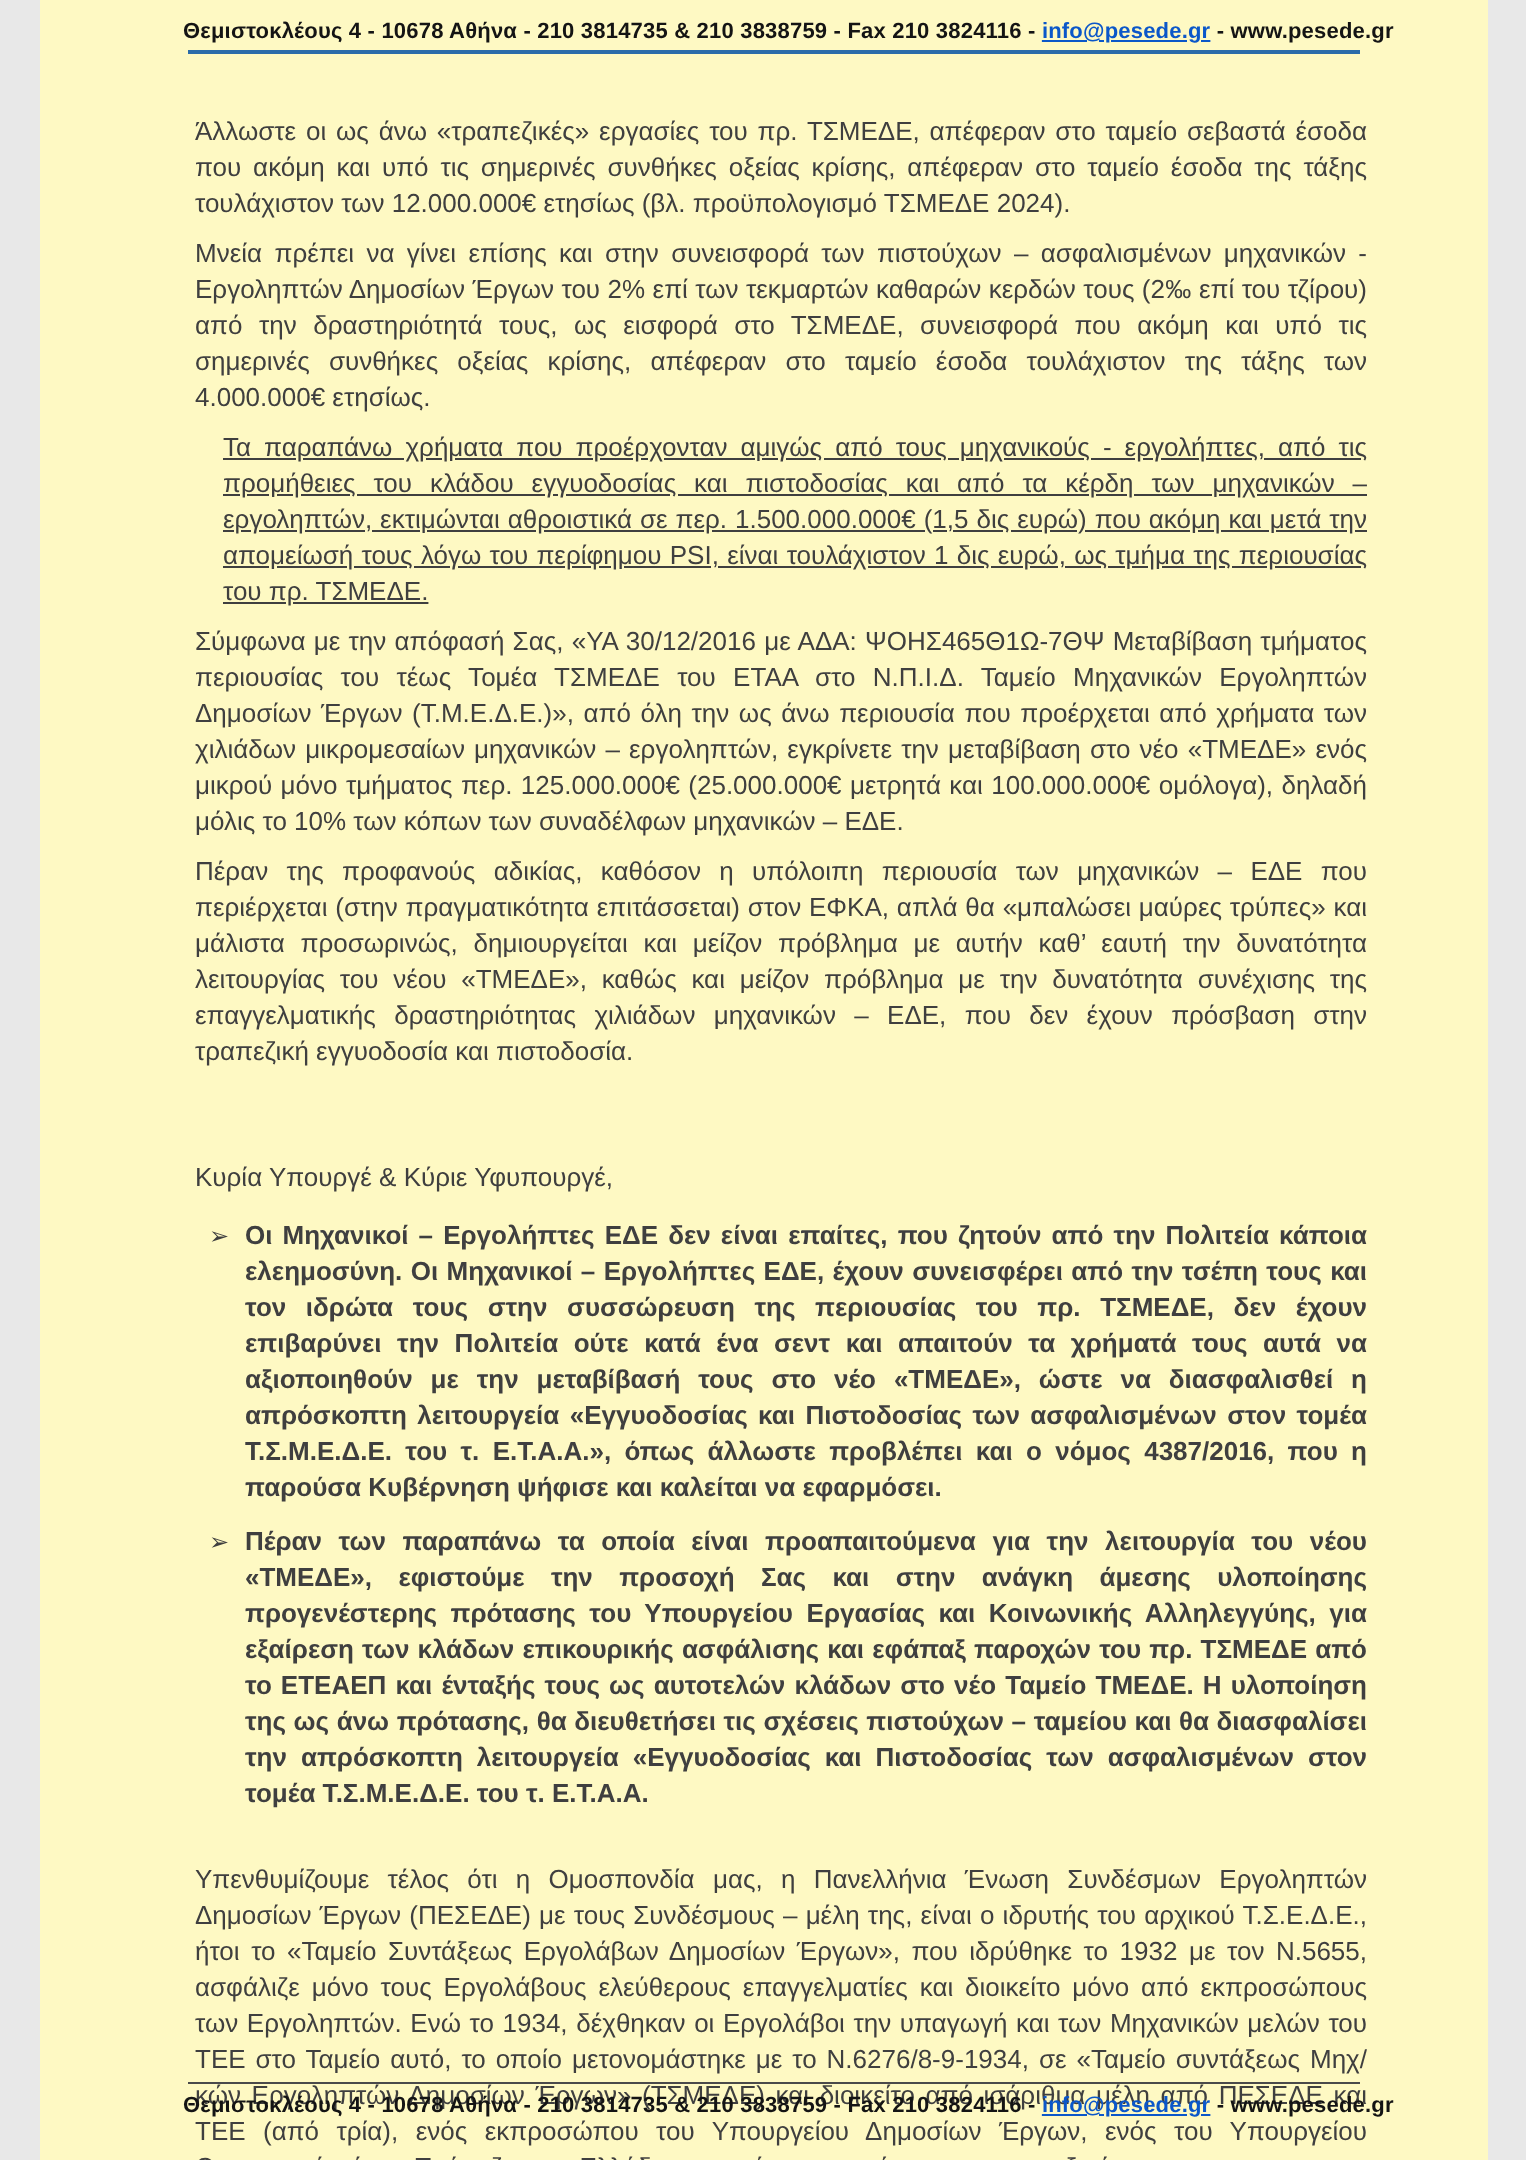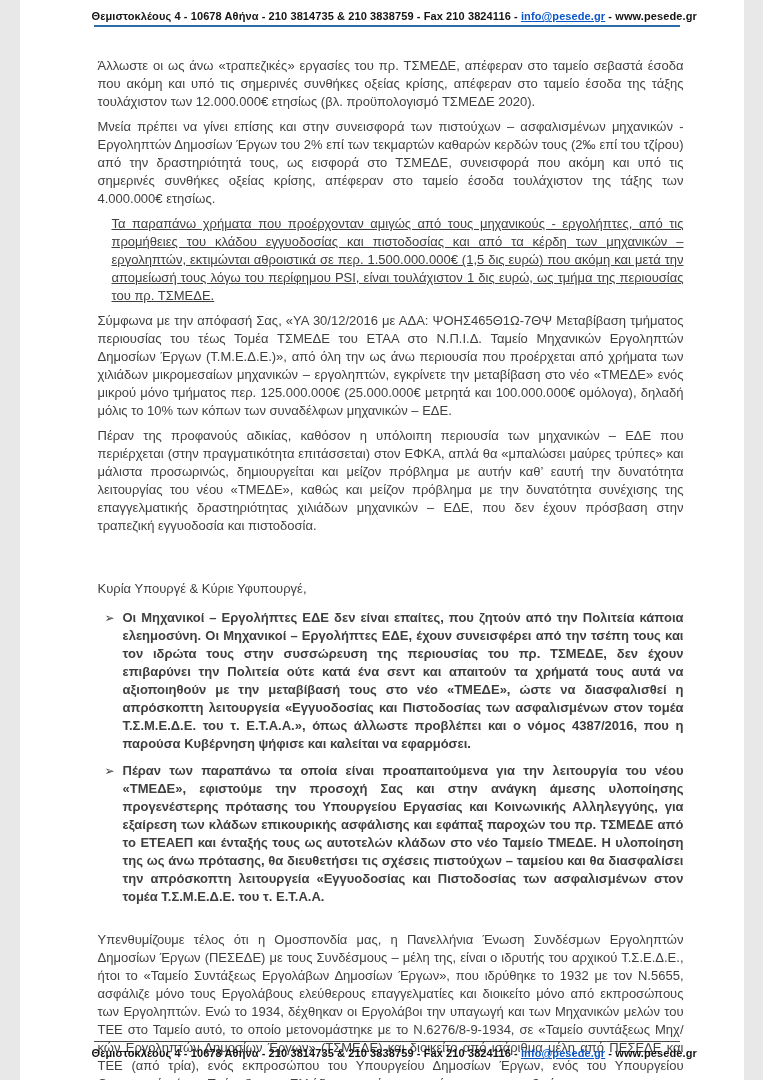--- a/index.html
+++ b/index.html
@@ -1,21 +1,21 @@
 <!DOCTYPE html>
 <html><head>
 <meta charset="utf-8">
 <style>
   html, body { margin: 0; padding: 0; background: #e8e8e8; }
   .page {
     position: relative;
     width: 724px;
     height: 1080px;
     margin: 0 auto;
-    background: #ffffff;
+    background: #fef9c3;
     font-family: "Liberation Sans", sans-serif;
     overflow: hidden;
     box-sizing: border-box;
   }
 
   
   .page-header {
     position: absolute;
     left: 72px;
     right: 62px;
@@ -112,21 +112,21 @@
 <body>
 
 <div class="page">
 
   <header class="page-header">
     <div class="contact-line"><span>Θεμιστοκλέους 4 - 10678 Αθήνα - 210 3814735 &amp; 210 3838759 - Fax 210 3824116 - </span><a class="email-link" href="#">info@pesede.gr</a><span> - www.pesede.gr</span></div>
     <div class="header-rule"></div>
   </header>
 
   <main class="content">
-    <p>Άλλωστε οι ως άνω «τραπεζικές» εργασίες του πρ. ΤΣΜΕΔΕ, απέφεραν στο ταμείο σεβαστά έσοδα που ακόμη και υπό τις σημερινές συνθήκες οξείας κρίσης, απέφεραν στο ταμείο έσοδα της τάξης τουλάχιστον των 12.000.000€ ετησίως (βλ. προϋπολογισμό ΤΣΜΕΔΕ 2020).</p>
+    <p>Άλλωστε οι ως άνω «τραπεζικές» εργασίες του πρ. ΤΣΜΕΔΕ, απέφεραν στο ταμείο σεβαστά έσοδα που ακόμη και υπό τις σημερινές συνθήκες οξείας κρίσης, απέφεραν στο ταμείο έσοδα της τάξης τουλάχιστον των 12.000.000€ ετησίως (βλ. προϋπολογισμό ΤΣΜΕΔΕ 2024).</p>
     <p>Μνεία πρέπει να γίνει επίσης και στην συνεισφορά των πιστούχων – ασφαλισμένων μηχανικών - Εργοληπτών Δημοσίων Έργων του 2% επί των τεκμαρτών καθαρών κερδών τους (2‰ επί του τζίρου) από την δραστηριότητά τους, ως εισφορά στο ΤΣΜΕΔΕ, συνεισφορά που ακόμη και υπό τις σημερινές συνθήκες οξείας κρίσης, απέφεραν στο ταμείο έσοδα τουλάχιστον της τάξης των 4.000.000€ ετησίως.</p>
     <p class="underlined">Τα παραπάνω χρήματα που προέρχονταν αμιγώς από τους μηχανικούς - εργολήπτες, από τις προμήθειες του κλάδου εγγυοδοσίας και πιστοδοσίας και από τα κέρδη των μηχανικών – εργοληπτών, εκτιμώνται αθροιστικά σε περ. 1.500.000.000€ (1,5 δις ευρώ) που ακόμη και μετά την απομείωσή τους λόγω του περίφημου PSI, είναι τουλάχιστον 1 δις ευρώ, ως τμήμα της περιουσίας του πρ. ΤΣΜΕΔΕ.</p>
     <p>Σύμφωνα με την απόφασή Σας, «ΥΑ 30/12/2016 με ΑΔΑ: ΨΟΗΣ465Θ1Ω-7ΘΨ Μεταβίβαση τμήματος περιουσίας του τέως Τομέα ΤΣΜΕΔΕ του ΕΤΑΑ στο Ν.Π.Ι.Δ. Ταμείο Μηχανικών Εργοληπτών Δημοσίων Έργων (Τ.Μ.Ε.Δ.Ε.)», από όλη την ως άνω περιουσία που προέρχεται από χρήματα των χιλιάδων μικρομεσαίων μηχανικών – εργοληπτών, εγκρίνετε την μεταβίβαση στο νέο «ΤΜΕΔΕ» ενός μικρού μόνο τμήματος περ. 125.000.000€ (25.000.000€ μετρητά και 100.000.000€ ομόλογα), δηλαδή μόλις το 10% των κόπων των συναδέλφων μηχανικών – ΕΔΕ.</p>
     <p>Πέραν της προφανούς αδικίας, καθόσον η υπόλοιπη περιουσία των μηχανικών – ΕΔΕ που περιέρχεται (στην πραγματικότητα επιτάσσεται) στον ΕΦΚΑ, απλά θα «μπαλώσει μαύρες τρύπες» και μάλιστα προσωρινώς, δημιουργείται και μείζον πρόβλημα με αυτήν καθ’ εαυτή την δυνατότητα λειτουργίας του νέου «ΤΜΕΔΕ», καθώς και μείζον πρόβλημα με την δυνατότητα συνέχισης της επαγγελματικής δραστηριότητας χιλιάδων μηχανικών – ΕΔΕ, που δεν έχουν πρόσβαση στην τραπεζική εγγυοδοσία και πιστοδοσία.</p>
 
     <p class="salutation">Κυρία Υπουργέ &amp; Κύριε Υφυπουργέ,</p>
 
     <div class="bullet">
       <span class="marker">➢</span>
       <span class="bullet-text">Οι Μηχανικοί – Εργολήπτες ΕΔΕ δεν είναι επαίτες, που ζητούν από την Πολιτεία κάποια ελεημοσύνη. Οι Μηχανικοί – Εργολήπτες ΕΔΕ, έχουν συνεισφέρει από την τσέπη τους και τον ιδρώτα τους στην συσσώρευση της περιουσίας του πρ. ΤΣΜΕΔΕ, δεν έχουν επιβαρύνει την Πολιτεία ούτε κατά ένα σεντ και απαιτούν τα χρήματά τους αυτά να αξιοποιηθούν με την μεταβίβασή τους στο νέο «ΤΜΕΔΕ», ώστε να διασφαλισθεί η απρόσκοπτη λειτουργεία «Εγγυοδοσίας και Πιστοδοσίας των ασφαλισμένων στον τομέα Τ.Σ.Μ.Ε.Δ.Ε. του τ. Ε.Τ.Α.Α.», όπως άλλωστε προβλέπει και ο νόμος 4387/2016, που η παρούσα Κυβέρνηση ψήφισε και καλείται να εφαρμόσει.</span>

